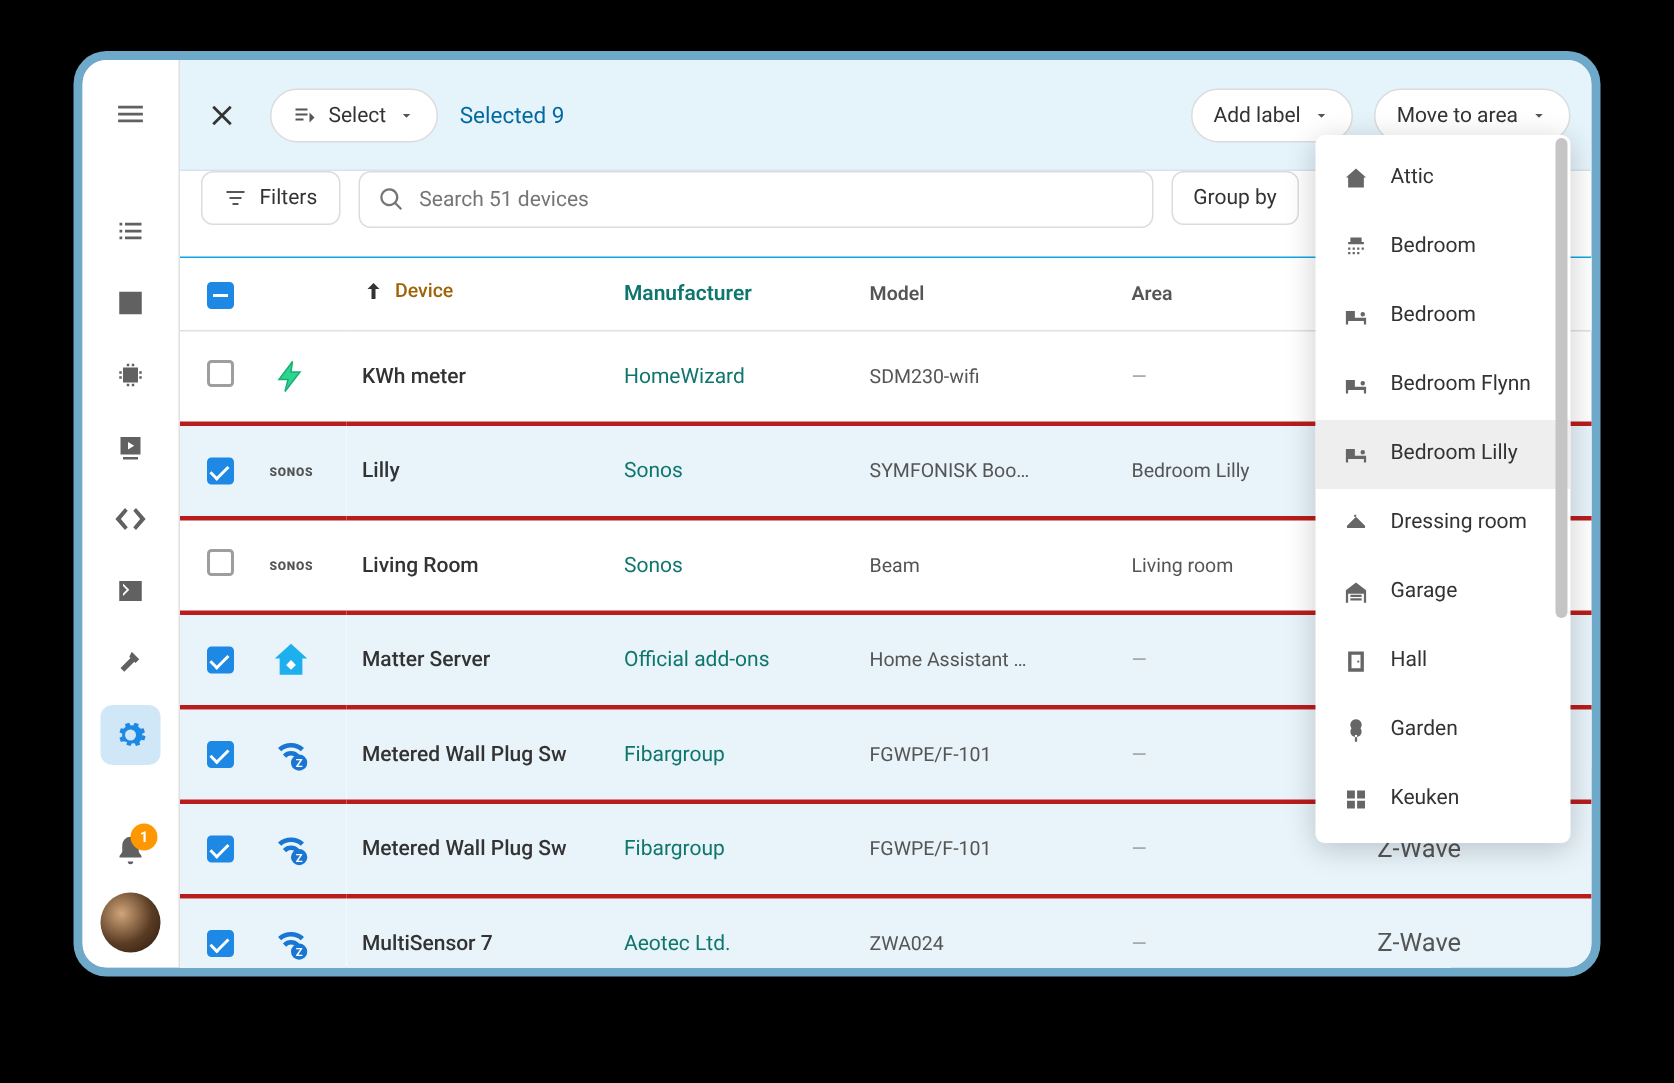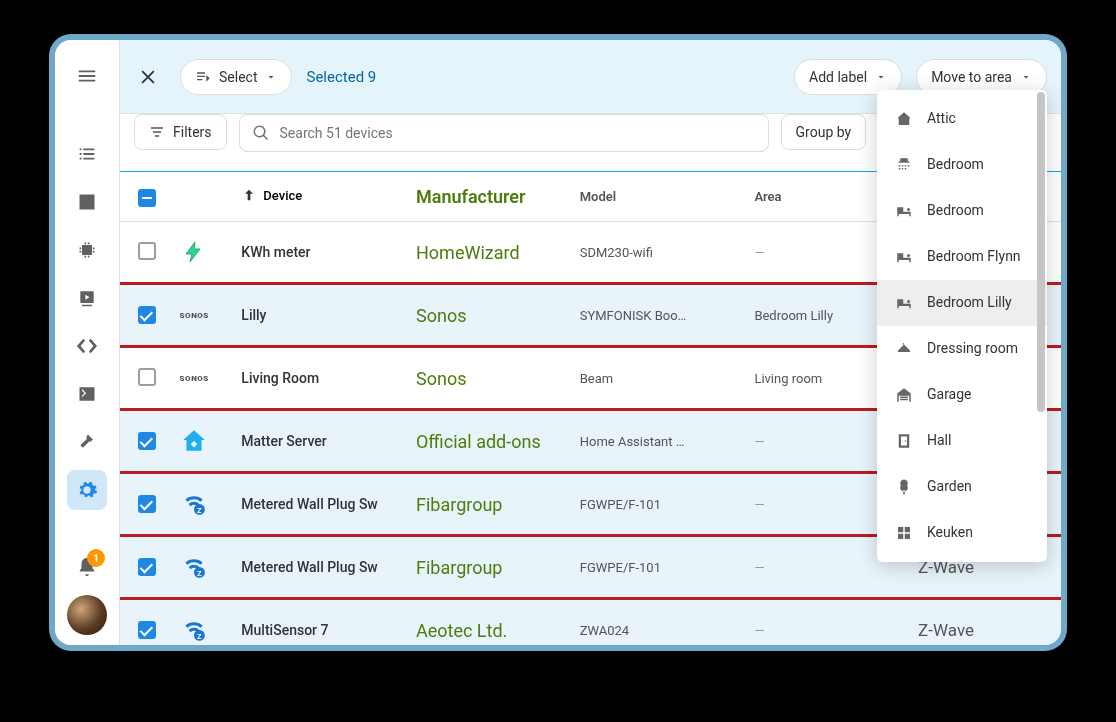--- a/index.html
+++ b/index.html
@@ -16,35 +16,35 @@
 .topbar { height:74px; background:#e5f3fb; border-bottom:1px solid #d6e4ee; display:flex; align-items:center; padding:0 14px 0 10px; gap:14px; }
 .icon-btn { width:36px; height:36px; display:flex; align-items:center; justify-content:center; cursor:pointer; color:#333; border-radius:50%; }
 .pill { background:#fff; border:1px solid #dcdcdc; border-radius:20px; height:36px; display:flex; align-items:center; padding:0 14px; font-size:14px; color:#333; cursor:pointer; gap:8px; }
 .selected-text { font-size:15px; color:#0369a1; }
 .spacer { flex:1; }
 .toolbar { height:58px; display:flex; align-items:flex-start; padding:0 14px; gap:12px; border-bottom:1px solid #0ea5e9; }
 .search { flex:1; max-width:530px; height:38px; border:1px solid #dcdcdc; border-radius:8px; display:flex; align-items:center; padding:12px 12px; gap:10px; color:#757575; }
 .search input { border:0; outline:0; flex:1; font-size:14px; color:#333; background:transparent; }
 .table-wrap { flex:1; overflow:auto; position:relative; }
 table { width:100%; border-collapse:collapse; }
-thead th { text-align:left; font-size:13px; font-weight:600; color:#000000; padding:14px 10px; border-bottom:1px solid #e0e0e0; background:#fff; }
+thead th { text-align:left; font-size:13px; font-weight:600; color:#a16207; padding:14px 10px; border-bottom:1px solid #e0e0e0; background:#fff; }
 thead th:first-child { width:46px; padding-left:18px; }
 thead th:nth-child(2) { width:56px; }
 tbody td { padding:16px 10px; font-size:14px; color:#333; border-bottom:3px solid #b91c1c; white-space:nowrap; overflow:hidden; text-overflow:ellipsis; }
 tbody td:first-child { width:46px; padding-left:18px; }
 tbody td:nth-child(2) { width:56px; }
 tbody tr.sel { background:#e8f3fa; }
 .chk { width:18px; height:18px; border:2px solid #9e9e9e; border-radius:3px; display:inline-flex; align-items:center; justify-content:center; cursor:pointer; }
 .chk.checked { background:#1e88e5; border-color:#1e88e5; }
 .chk.checked::after { content:""; width:10px; height:5px; border:2px solid #fff; border-top:0; border-right:0; transform:rotate(-45deg) translateY(-1px); }
 .chk.indet { background:#1e88e5; border-color:#1e88e5; }
 .chk.indet::after { content:""; width:10px; height:2px; background:#fff; }
 .dev-icon { width:28px; height:28px; display:flex; align-items:center; justify-content:center; }
 .col-device { width:160px; font-weight:500; }
-.col-mfr { width:150px; color:#4d7c0f; font-size:18px; }
+.col-mfr { width:150px; color:#0f766e; font-size:14px; }
 .col-model { width:160px; color:#555; font-size:13px; }
 .col-area { width:150px; color:#555; font-size:13px; }
 .col-int { width:140px; color:#555; font-size:17px; }
 .sort-ic { display:inline-flex; align-items:center; gap:6px; }
 .dropdown { position:absolute; right:14px; top:50px; width:170px; background:#fff; border-radius:6px; box-shadow:0 4px 20px rgba(0,0,0,.2); padding:6px 0; max-height:548px; overflow-y:auto; z-index:20; }
 .dd-item { display:flex; align-items:flex-start; gap:14px; padding:14px 18px; font-size:14px; color:#333; cursor:pointer; }
 .dd-item.hov { background:#eee; }
 .dd-ic { width:18px; height:18px; flex-shrink:0; display:flex; align-items:center;justify-content:center; color:#666; }
 .scroll-track { position:absolute; right:0; top:0; width:12px; height:100%; }
 .scroll-thumb { position:absolute; right:2px; top:2px; width:8px; background:#c5c5c5; border-radius:4px; }

